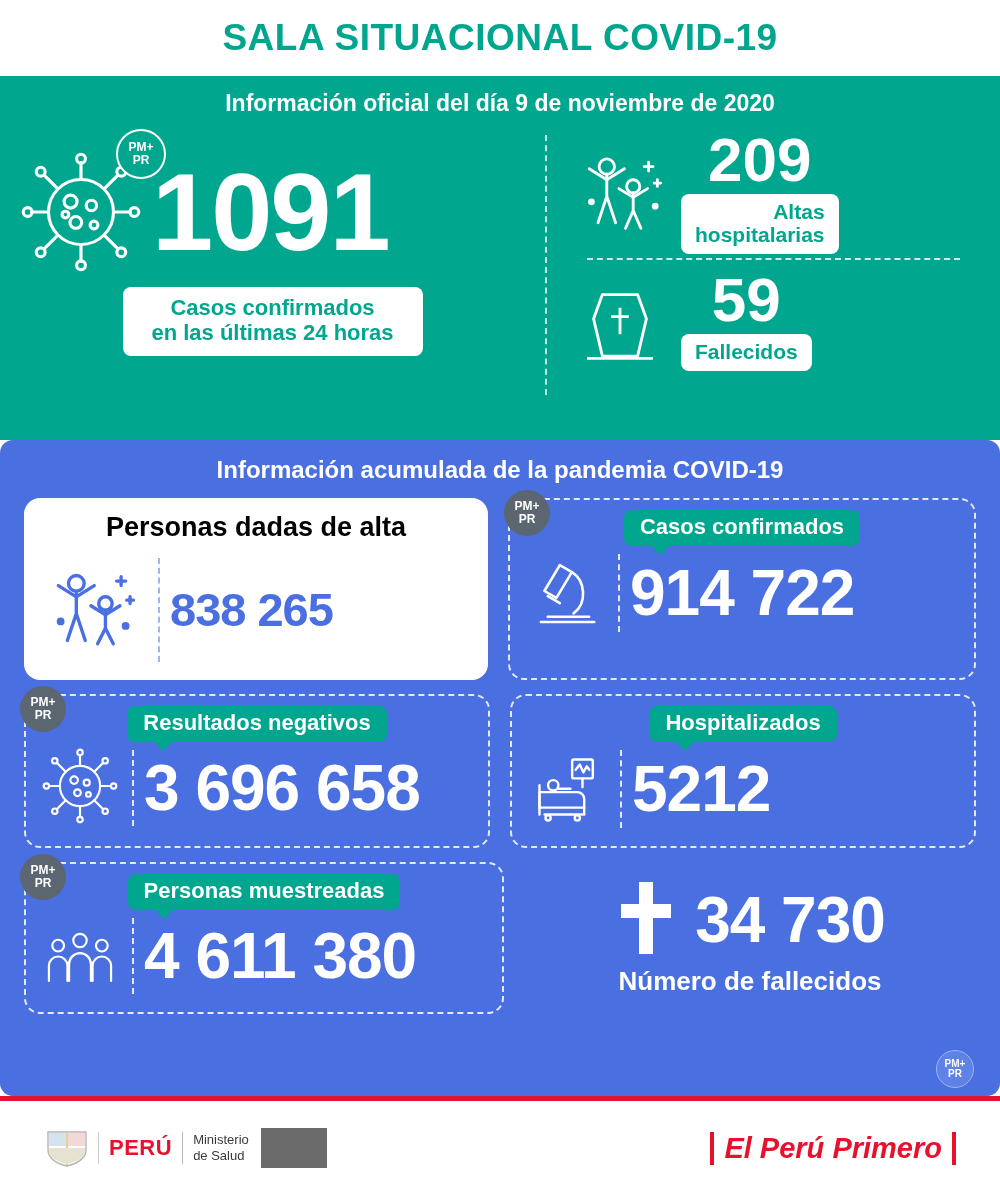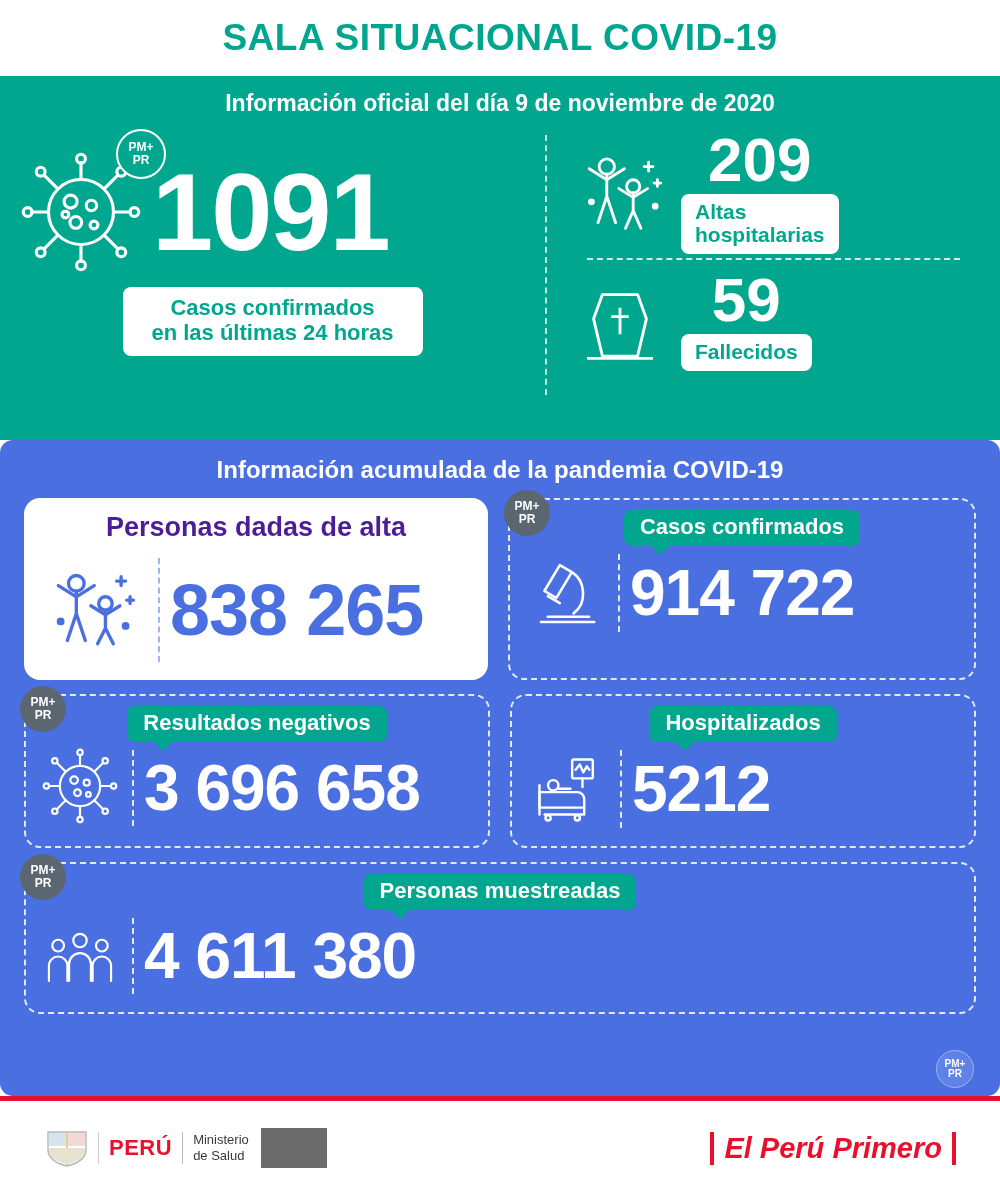--- a/index.html
+++ b/index.html
@@ -88,21 +88,21 @@
   .right-item .icon { width: 110px; height: 110px; flex: none; }
   .right-text { margin-left: 6px; }
   .right-number {
     color: #ffffff; font-size: 62px; font-weight: bold; line-height: 0.95;
     text-align: center;
   }
   .right-label {
     background: #ffffff; color: #00a78e;
     border-radius: 8px;
     font-size: 21px; font-weight: bold;
-    text-align: left; line-height: 1.1;
+    text-align: right; line-height: 1.1;
     padding: 6px 14px 8px 14px;
     margin-top: 4px;
     display: inline-block;
   }
   .right-sep {
     height: 0; border-top: 2px dashed rgba(255,255,255,.8);
     margin: 4px 40px 6px 40px;
   }
 
   
@@ -135,42 +135,42 @@
   .pill {
     display: inline-block;
     border-radius: 8px;
     font-weight: bold;
     text-align: center;
     padding: 5px 16px 7px 16px;
     line-height: 1.1;
     position: relative;
   }
   .pill.teal { background: #00a78e; color: #ffffff; font-size: 22px; }
-  .pill.white { background: #ffffff; color: #4c1d95; font-size: 27px; }
+  .pill.white { background: #ffffff; color: #000000; font-size: 27px; }
   .pill.teal::after {
     content: ""; position: absolute; left: 26px; bottom: -9px;
     border-left: 10px solid transparent; border-right: 10px solid transparent;
     border-top: 10px solid #00a78e;
   }
   .pill.white::after {
     content: ""; position: absolute; left: 26px; bottom: -9px;
     border-left: 10px solid transparent; border-right: 10px solid transparent;
     border-top: 10px solid #ffffff;
   }
   .pill-wrap { text-align: center; }
 
   .value-row { display: flex; align-items: center; margin-top: 2px; }
   .value-row .icon { flex: none; }
   .vsep { width: 0; border-left: 2px dashed rgba(255,255,255,.85); align-self: stretch; margin: 6px 10px; }
   .vsep.blue { border-left-color: #9fb4ee; }
   .value {
     font-size: 64px; font-weight: bold; line-height: 1;
     color: #ffffff; letter-spacing: -1px;
   }
-  .value.blue { color: #4a6fe0; font-size: 72px; }
+  .value.blue { color: #4a6fe0; font-size: 47px; }
 
   .badge-abs { position: absolute; }
   .pmpr-gray {
     width: 46px; height: 46px; border-radius: 50%;
     background: #5b6670; color: #ffffff;
     display: flex; flex-direction: column; align-items: center; justify-content: center;
     font-size: 12px; font-weight: bold; line-height: 1.05;
     z-index: 6;
   }
 
@@ -481,20 +481,31 @@
                   <circle cx="76" cy="40" r="7"></circle>
                   <path d="M65 82 v-18 a11 11 0 0 1 22 0 v18"></path>
                 </g>
               </svg>
             </span>
             <div class="vsep"></div>
             <div class="value">4 611 380</div>
           </div>
         </div>
 
+        <div class="deaths">
+          <div class="deaths-row">
+            <span>
+              <svg viewBox="0 0 60 80" width="62" height="80">
+                <path d="M23 4 h14 v22 h18 v14 h-18 v36 h-14 v-36 h-18 v-14 h18 z" fill="#ffffff"></path>
+              </svg>
+            </span>
+            <div class="value">34 730</div>
+          </div>
+          <div class="deaths-label">Número de fallecidos</div>
+        </div>
       </div>
     </div>
 
     <div class="footnote">
       <span class="pmpr-foot">
         <span>PM+</span>
         <span>PR</span>
       </span>
     </div>
   </div>

